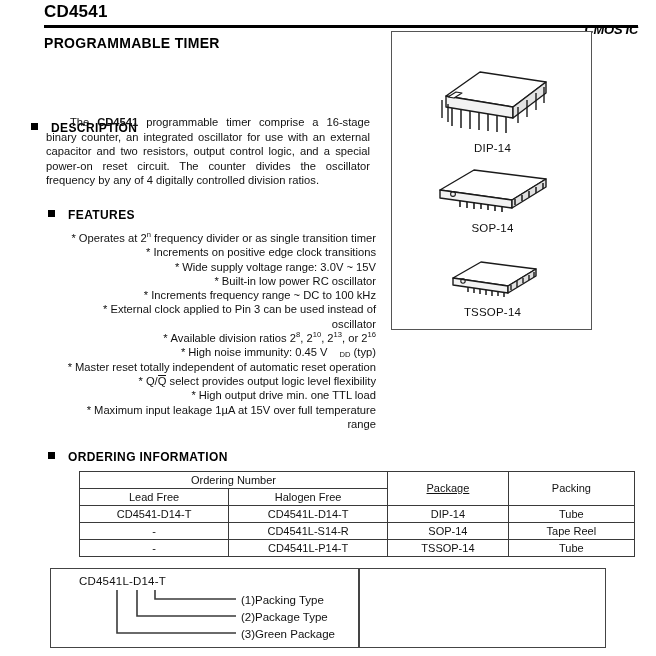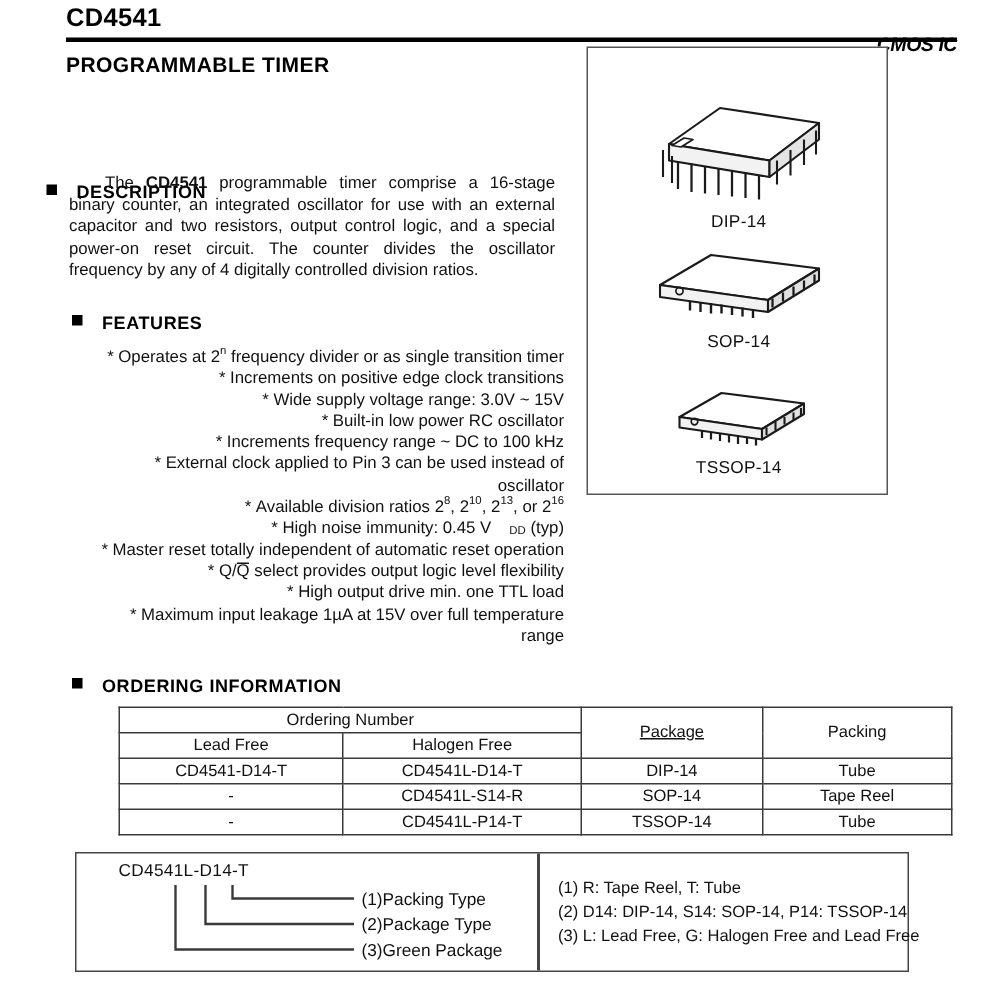--- a/index.html
+++ b/index.html
@@ -328,20 +328,15 @@
 
           <path d="M66 21 L66 64 L185 64"></path>
         </g>
       </svg>
 
       <div class="leg-item" id="leg1">(1)Packing Type</div>
       <div class="leg-item" id="leg2">(2)Package Type</div>
       <div class="leg-item" id="leg3">(3)Green Package</div>
     </div>
 
-    <div id="legend-right">
-      <div>(1) R: Tape Reel, T: Tube</div>
-      <div>(2) D14: DIP-14, S14: SOP-14, P14: TSSOP-14</div>
-      <div>(3) L: Lead Free, G: Halogen Free and Lead Free</div>
-    </div>
   </div>
 
 </div>
 
 </body></html>

